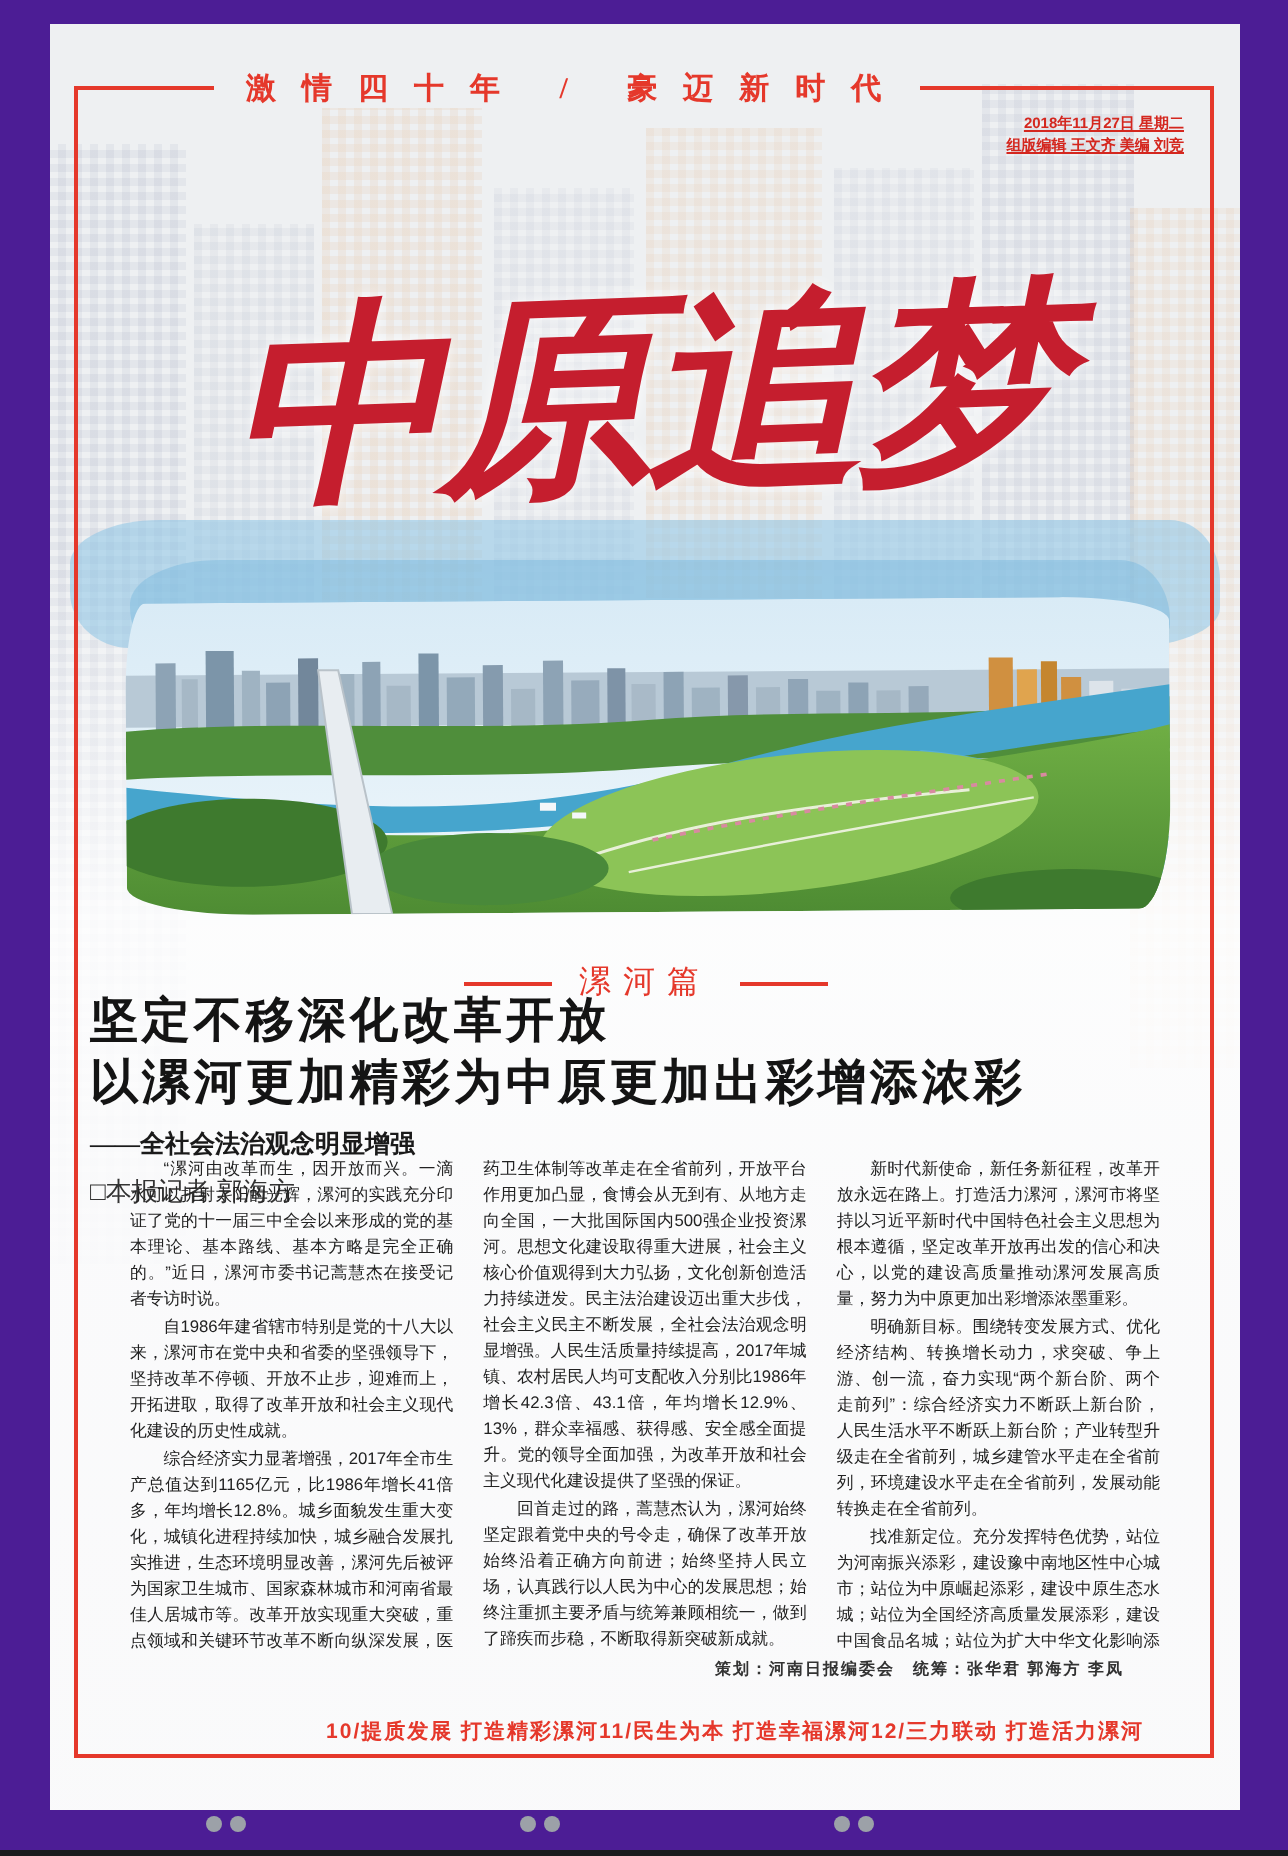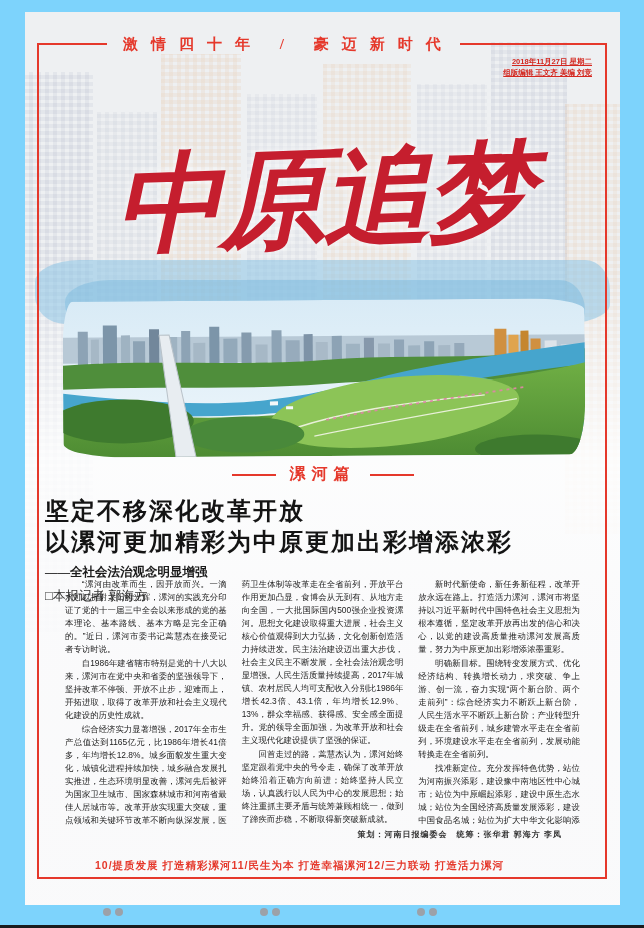--- a/index.html
+++ b/index.html
@@ -1,18 +1,18 @@
 <!DOCTYPE html>
 <html><head>
 <meta charset="utf-8">
 <style>
   * { margin:0; padding:0; box-sizing:border-box; }
   html,body { width:644px; height:928px; background:#ffffff; overflow:hidden;
               font-family:"Liberation Sans","DejaVu Sans",sans-serif; }
-  .stage { position:relative; width:644px; height:928px; background:#7dd3fc; }
+  .stage { position:relative; width:644px; height:928px; background:#4c1d95; }
 
   
   .page { position:absolute; left:25px; top:12px; width:595px; height:893px;
           background:#eef0f2; overflow:hidden; }
 
   
   .bld { position:absolute;
          background-image:
            repeating-linear-gradient(90deg, var(--w) 0 4px, transparent 4px 8px),
            repeating-linear-gradient(0deg, var(--w) 0 4px, transparent 4px 7px); }
@@ -59,43 +59,43 @@
   
   .photo { position:absolute; left:38px; top:288px; width:522px; height:156px; z-index:4;
            overflow:hidden; transform:rotate(-0.4deg);
            border-radius:10px 55px 16px 65px / 45px 12px 55px 14px; }
   .photo svg { display:block; width:100%; height:100%; }
 
   
   .section-tag { position:absolute; left:0; right:0; top:452px; z-index:6;
                  display:flex; align-items:center; justify-content:center; }
   .section-tag .dash { width:44px; height:2px; background:#e5382b; }
-  .section-tag .txt { color:#e5382b; font-size:16px; font-weight:bold; letter-spacing:6px;
-                      margin:0 14px; }
+  .section-tag .txt { color:#e5382b; font-size:16px; font-weight:normal; letter-spacing:6px;
+                      margin:17px 14px; }
 
   
   .headline { position:absolute; left:20px; right:20px; top:484px; z-index:6; text-align:left;
               font-family:"Liberation Serif","DejaVu Serif",serif; color:#141414; }
   .headline .h-l1, .headline .h-l2 { font-size:24px; font-weight:bold; letter-spacing:2px; line-height:1.28; }
   .headline .h-sub { font-size:12.5px; font-weight:bold; margin-top:7px; color:#1a1a1a; }
   .headline .h-by  { font-size:13px; margin-top:6px; color:#333; font-family:"Liberation Sans",sans-serif; }
 
   
   .article { position:absolute; left:40px; right:40px; top:566px; height:256px; z-index:6;
              column-count:3; column-gap:15px; column-fill:auto; overflow:hidden;
              font-size:8.4px; line-height:1.55; color:#222; text-align:justify;
              font-family:"Liberation Sans","DejaVu Sans",sans-serif; }
   .article p { text-indent:2em; margin-bottom:1px; }
 
   .credits { position:absolute; right:58px; top:817px; z-index:6;
              font-size:8px; font-weight:bold; color:#333; letter-spacing:1px; }
 
   
   .footer-links { position:absolute; left:70px; right:48px; bottom:32px; z-index:6;
-                  display:flex; justify-content:flex-start; }
+                  display:flex; justify-content:flex-end; }
   .footer-links .fl { color:#e5382b; font-size:10.5px; font-weight:bold; letter-spacing:1px;
                       white-space:nowrap; cursor:pointer; }
 
   
   .dots { position:absolute; top:908px; display:flex; gap:4px; }
   .dots i { width:8px; height:8px; border-radius:50%; background:#9ca1a8; display:block; }
   .d1 { left:103px; } .d2 { left:260px; } .d3 { left:417px; }
   .window-edge { position:absolute; left:0; right:0; bottom:0; height:3px; background:#1a1b1d; }
 </style>
 </head>

